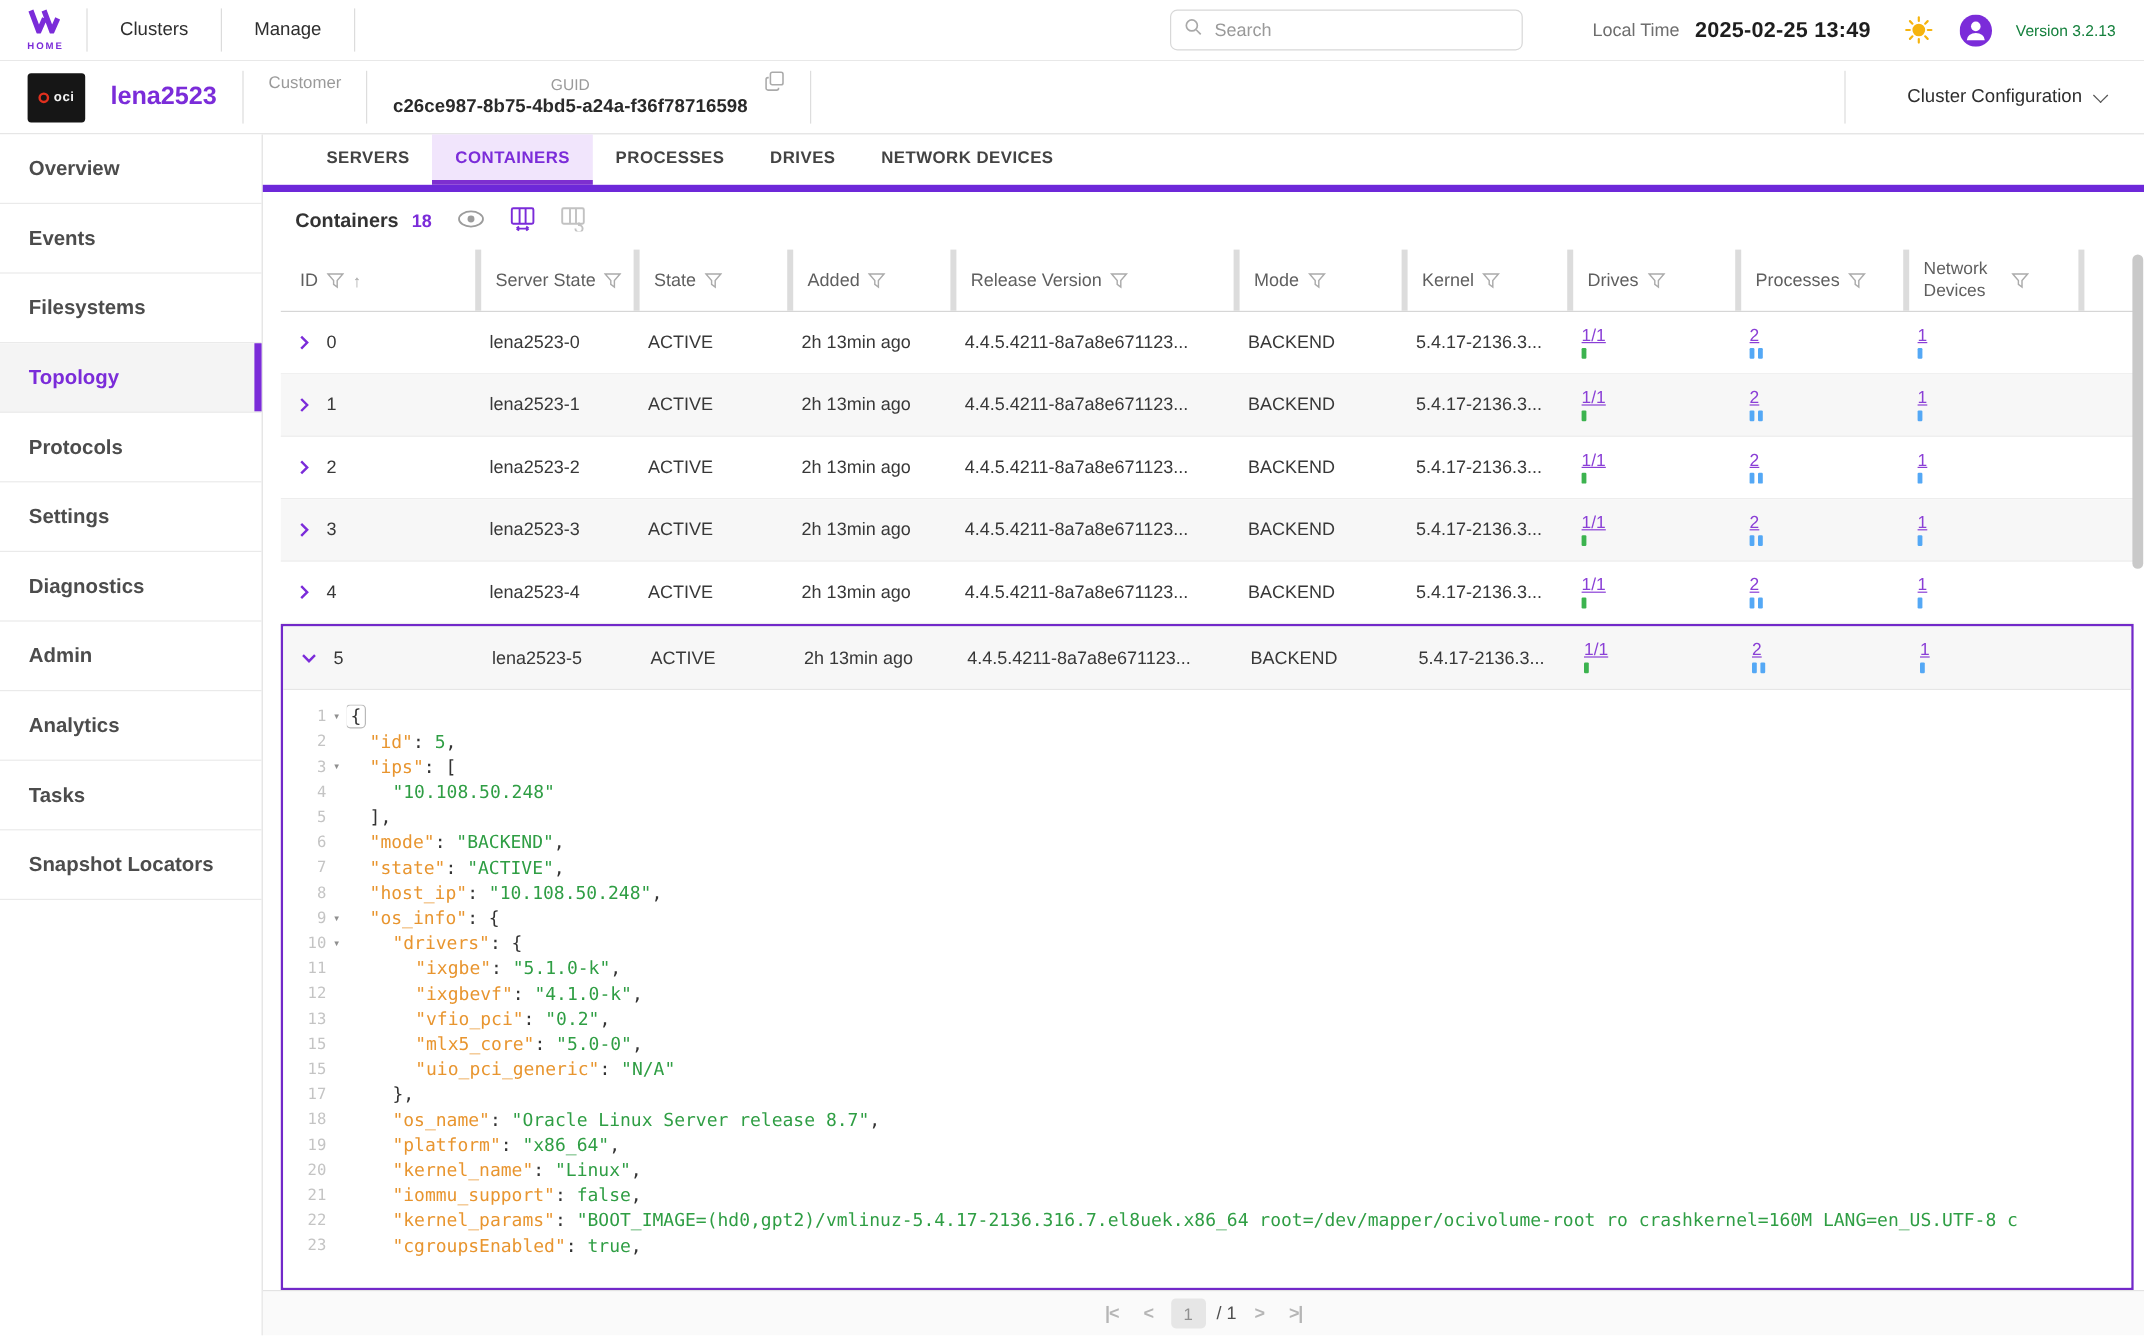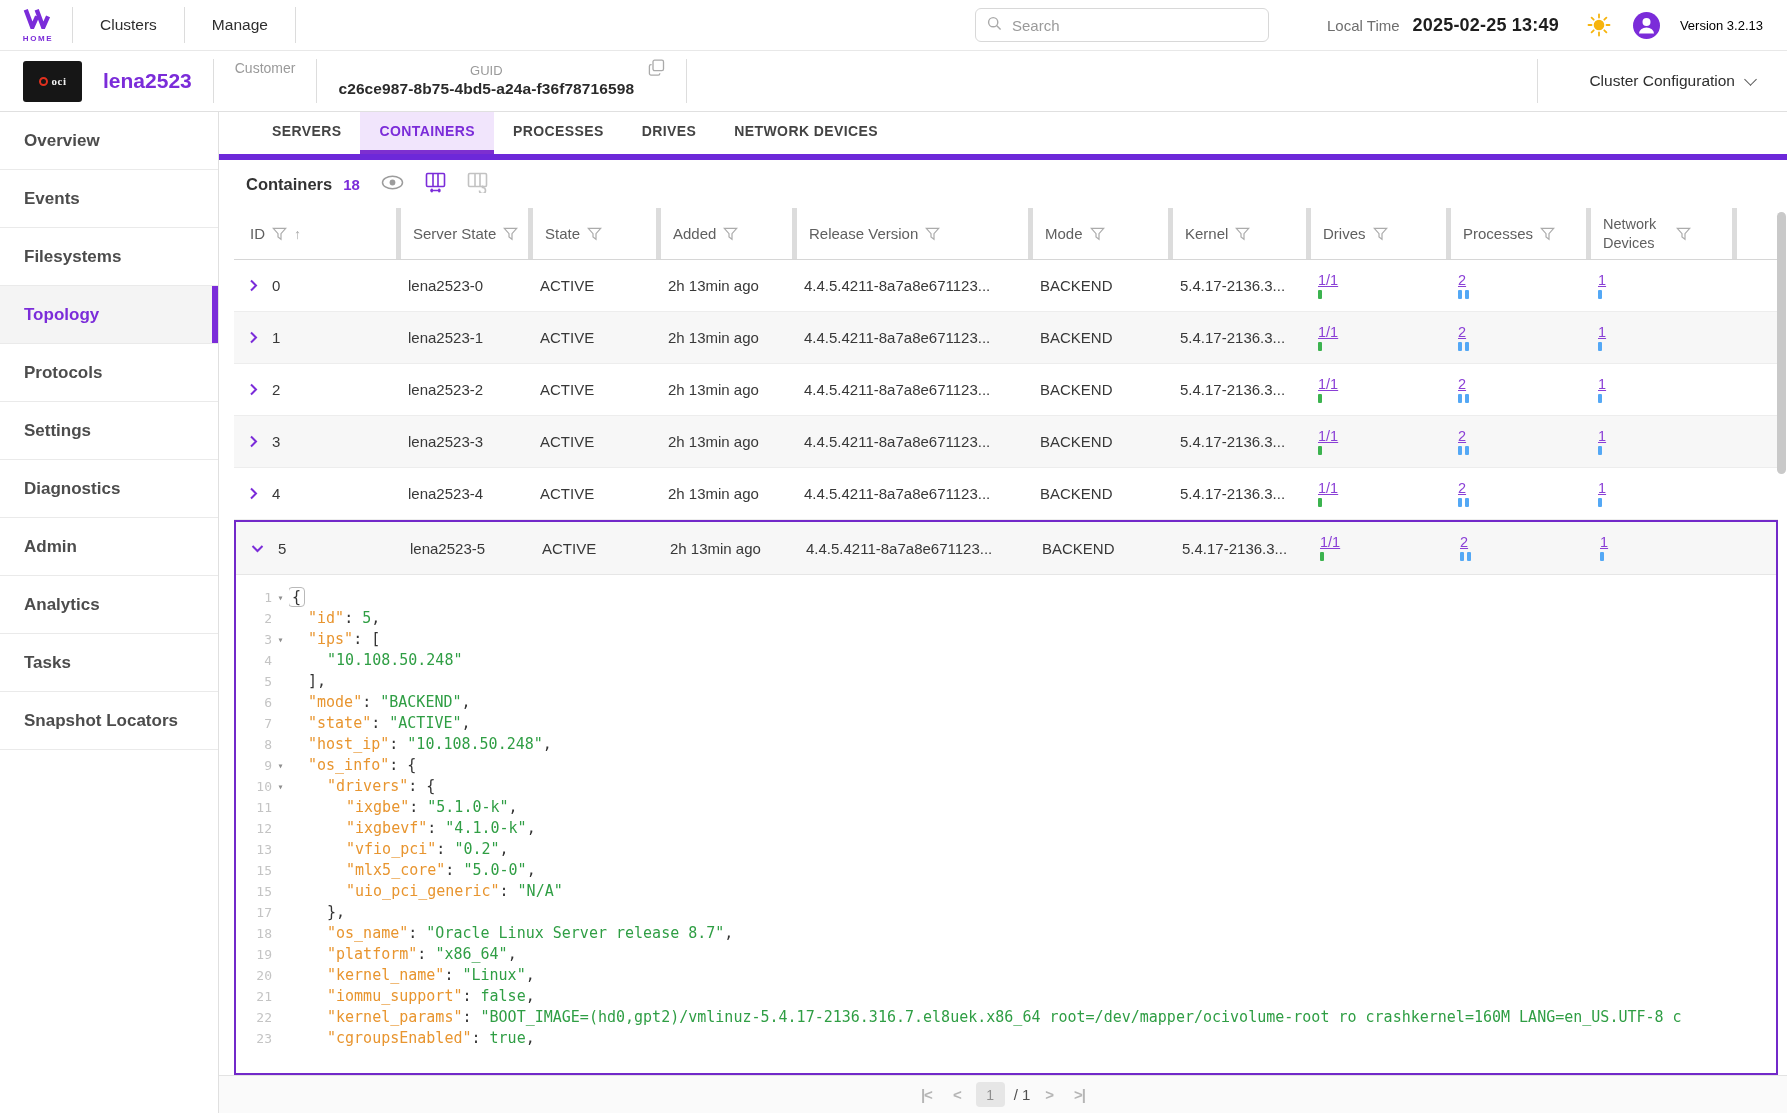--- a/index.html
+++ b/index.html
@@ -14,25 +14,25 @@
   .logo-home{font-size:8px;font-weight:700;letter-spacing:1.6px;color:var(--purple);margin-top:1px;}
   .tb-div{width:1px;height:36px;background:#dcdcdc;}
   .tb-nav{padding:0 27px;font-size:15.5px;color:#2e2e2e;cursor:pointer;height:100%;display:flex;align-items:center;}
   .search{margin-left:auto;width:294px;height:34px;border:1px solid #d8d8d8;border-radius:6px;display:flex;align-items:center;padding:0 11px;gap:8px;background:#fff;}
   .search input{border:none;outline:none;flex:1;font-size:15px;font-family:inherit;color:#3c3c3c;background:transparent;}
   .search input::placeholder{color:#9a9a9a;}
   .lt-label{font-size:15px;color:#6e6e6e;margin-left:58px;}
   .lt-value{font-size:18px;font-weight:700;color:#1e1e1e;margin-left:13px;letter-spacing:.2px;}
   .sun{margin-left:28px;display:flex;cursor:pointer;}
   .avatar{margin-left:22px;display:flex;cursor:pointer;}
-  .version{margin-left:20px;font-size:13px;color:#000000;}
+  .version{margin-left:20px;font-size:13px;color:#15803d;}
 
   
   .cheader{height:61px;display:flex;align-items:center;border-bottom:1px solid #e0e0e0;padding:0 26px 0 23px;background:#fff;}
-  .tile{width:59px;height:41px;background:#161616;border-radius:3px;display:flex;align-items:center;justify-content:center;gap:4px;font-family:Liberation Serif, serif;}
+  .tile{width:48px;height:41px;background:#161616;border-radius:3px;display:flex;align-items:center;justify-content:center;gap:4px;}
   .oci-ring{width:9px;height:9px;border:2.5px solid #e0301e;border-radius:50%;}
   .oci-text{color:#f3f3f3;font-size:11px;font-weight:700;letter-spacing:.5px;}
   .cname{margin-left:21px;font-size:21px;font-weight:700;color:var(--purple);}
   .ch-div{width:1px;height:44px;background:#ddd;margin:0 21px;}
   .lv{display:flex;flex-direction:column;justify-content:center;height:48px;align-items:center;}
   .lv .lbl{font-size:13px;color:#9a9a9a;line-height:16px;}
   .lv .val{font-size:15.5px;font-weight:700;color:#2a2a2a;line-height:20px;letter-spacing:.1px;}
   .customer{font-size:14px;color:#9a9a9a;align-self:flex-start;margin-top:9px;}
   .copy-btn{align-self:flex-start;margin:8px 0 0 14px;cursor:pointer;display:flex;background:none;border:none;padding:0;}
   .spacer{flex:1;}

